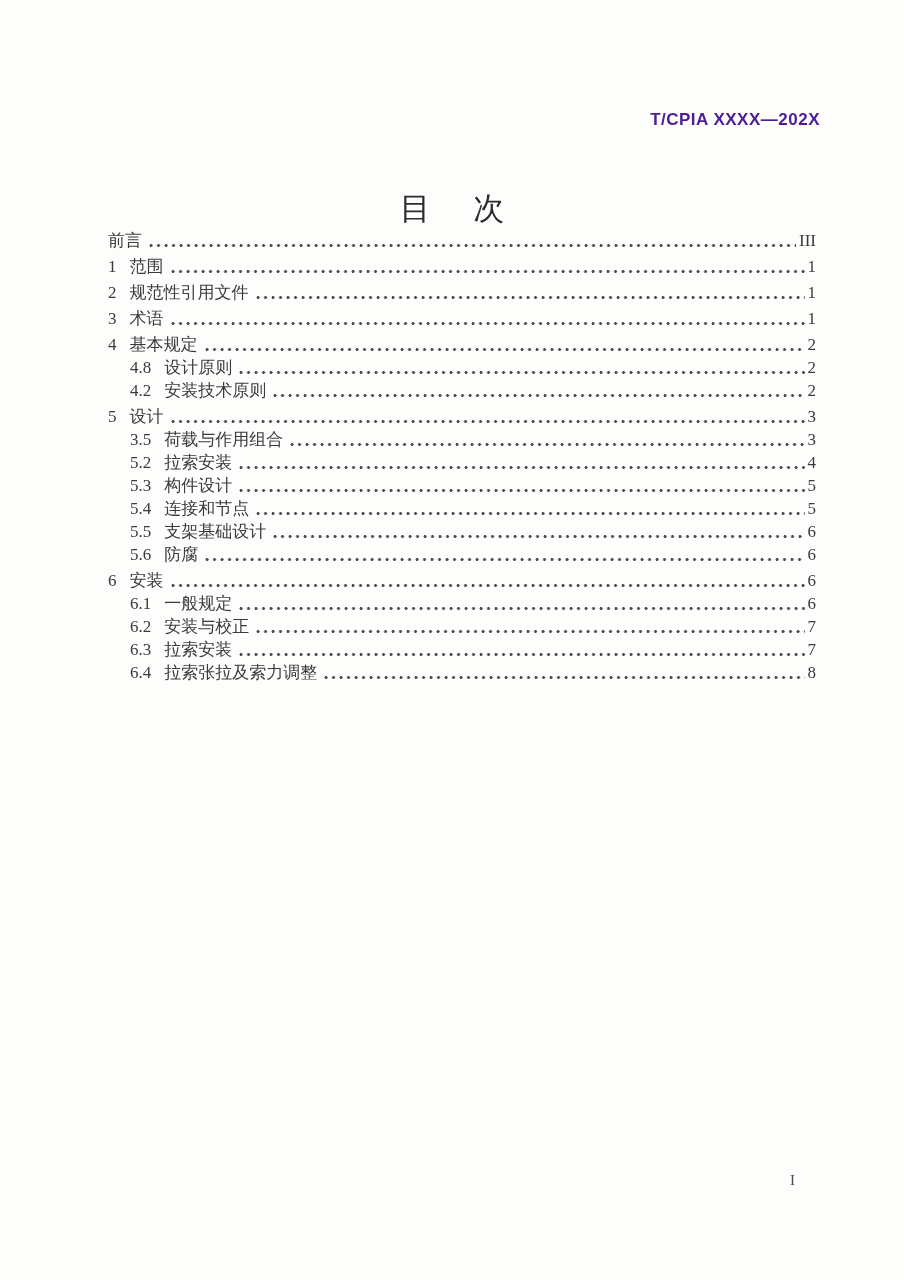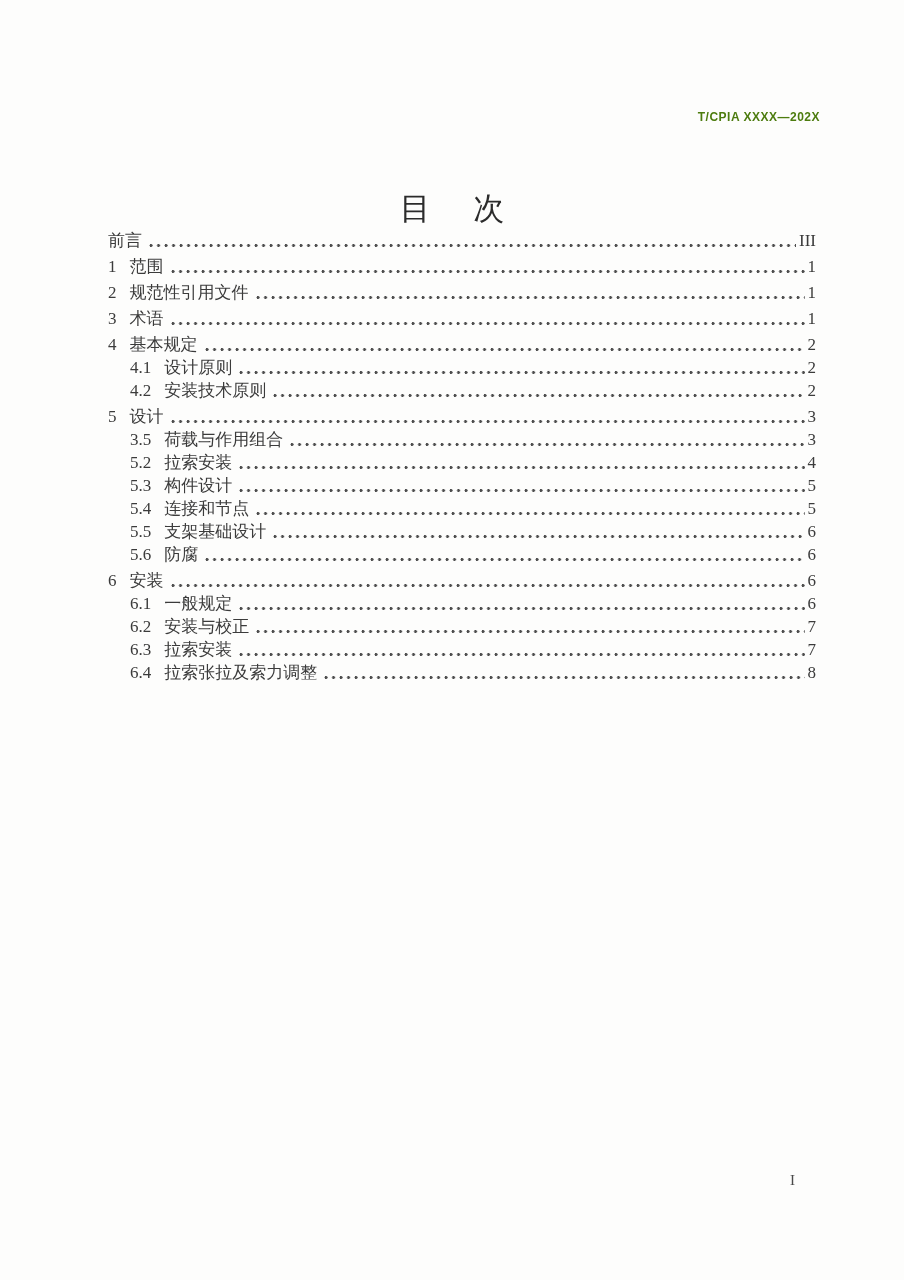--- a/index.html
+++ b/index.html
@@ -10,22 +10,22 @@
     position: relative; overflow: hidden;
   }
   .page {
     position: absolute; inset: 0;
     background: #fdfdfc;
     color: #3b3b3b;
   }
   .header-code {
     position: absolute; top: 110px; right: 84px;
     font-family: "Liberation Sans", "DejaVu Sans", sans-serif;
-    font-weight: bold; font-size: 12px; letter-spacing: 0.5px;
-    color: #4d7c0f;
+    font-weight: bold; font-size: 17px; letter-spacing: 0.5px;
+    color: #4c1d95;
   }
   .doc-title {
     position: absolute; top: 188px; left: 0; width: 100%;
     margin: 0; text-align: center;
     font-family: "Liberation Sans", "DejaVu Sans", sans-serif;
     font-weight: normal; font-size: 31px; word-spacing: 34px;
     color: #2b2b2b;
   }
   .toc-list {
     position: absolute; left: 108px; right: 88px; top: 229px;
@@ -83,21 +83,21 @@
         <span class="toc-label"><span class="toc-num">3</span><span>术语</span></span>
         <span class="dots"></span>
         <span class="toc-page">1</span>
       </div>
       <div class="toc-row lvl1">
         <span class="toc-label"><span class="toc-num">4</span><span>基本规定</span></span>
         <span class="dots"></span>
         <span class="toc-page">2</span>
       </div>
       <div class="toc-row lvl2">
-        <span class="toc-label"><span class="toc-num">4.1</span><span>设计原则</span></span>
+        <span class="toc-label"><span class="toc-num">4.8</span><span>设计原则</span></span>
         <span class="dots"></span>
         <span class="toc-page">2</span>
       </div>
       <div class="toc-row lvl2">
         <span class="toc-label"><span class="toc-num">4.2</span><span>安装技术原则</span></span>
         <span class="dots"></span>
         <span class="toc-page">2</span>
       </div>
       <div class="toc-row lvl1">
         <span class="toc-label"><span class="toc-num">5</span><span>设计</span></span>

